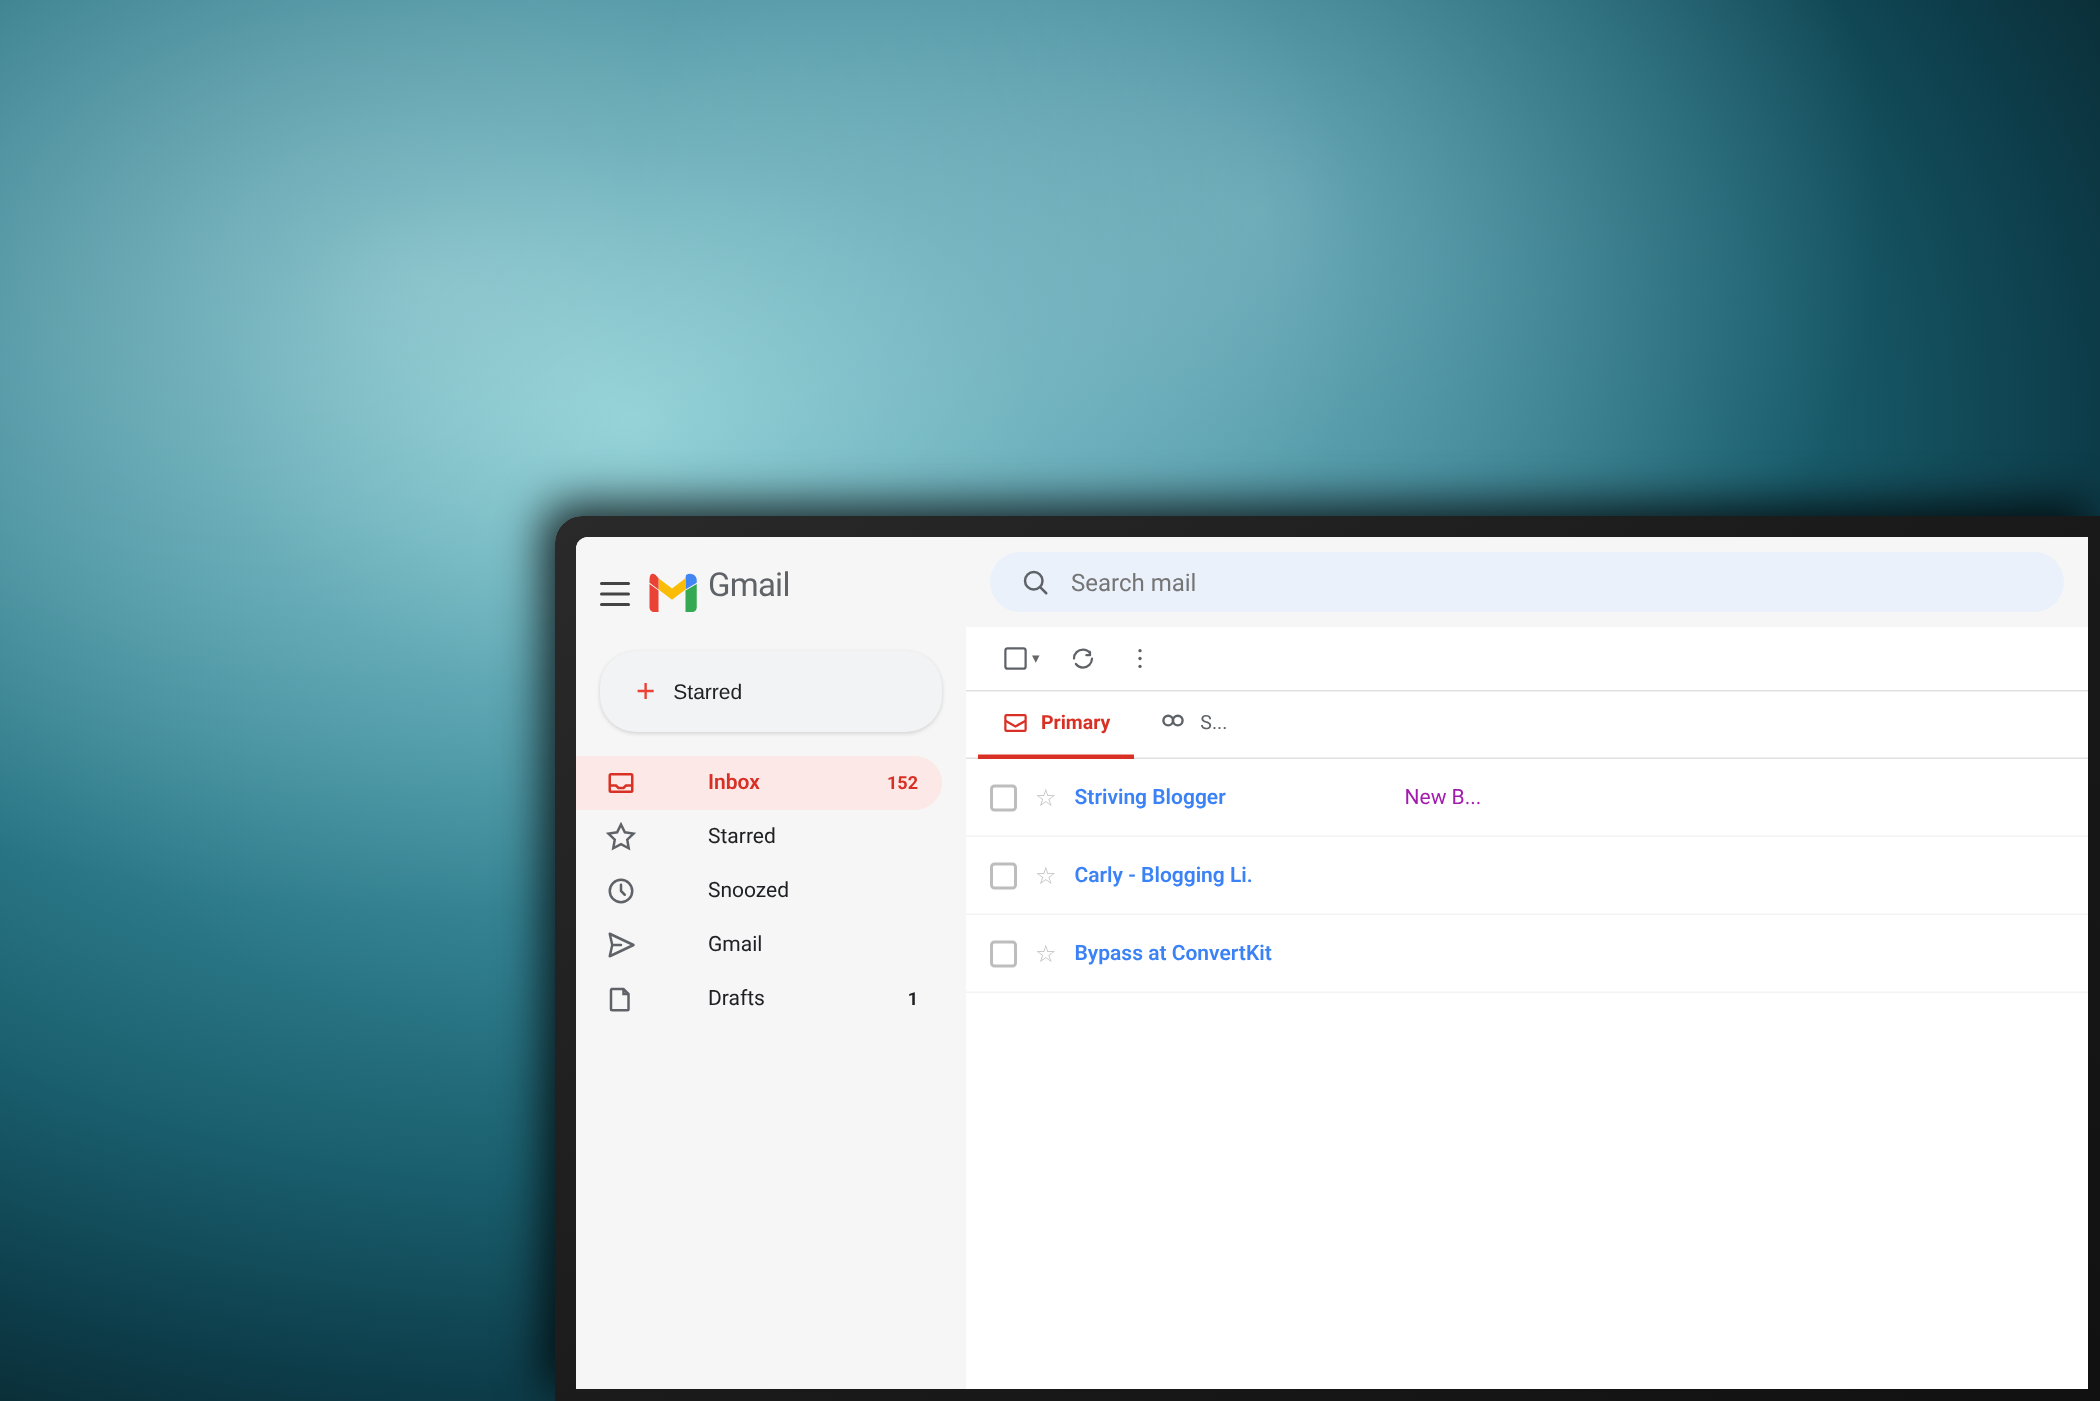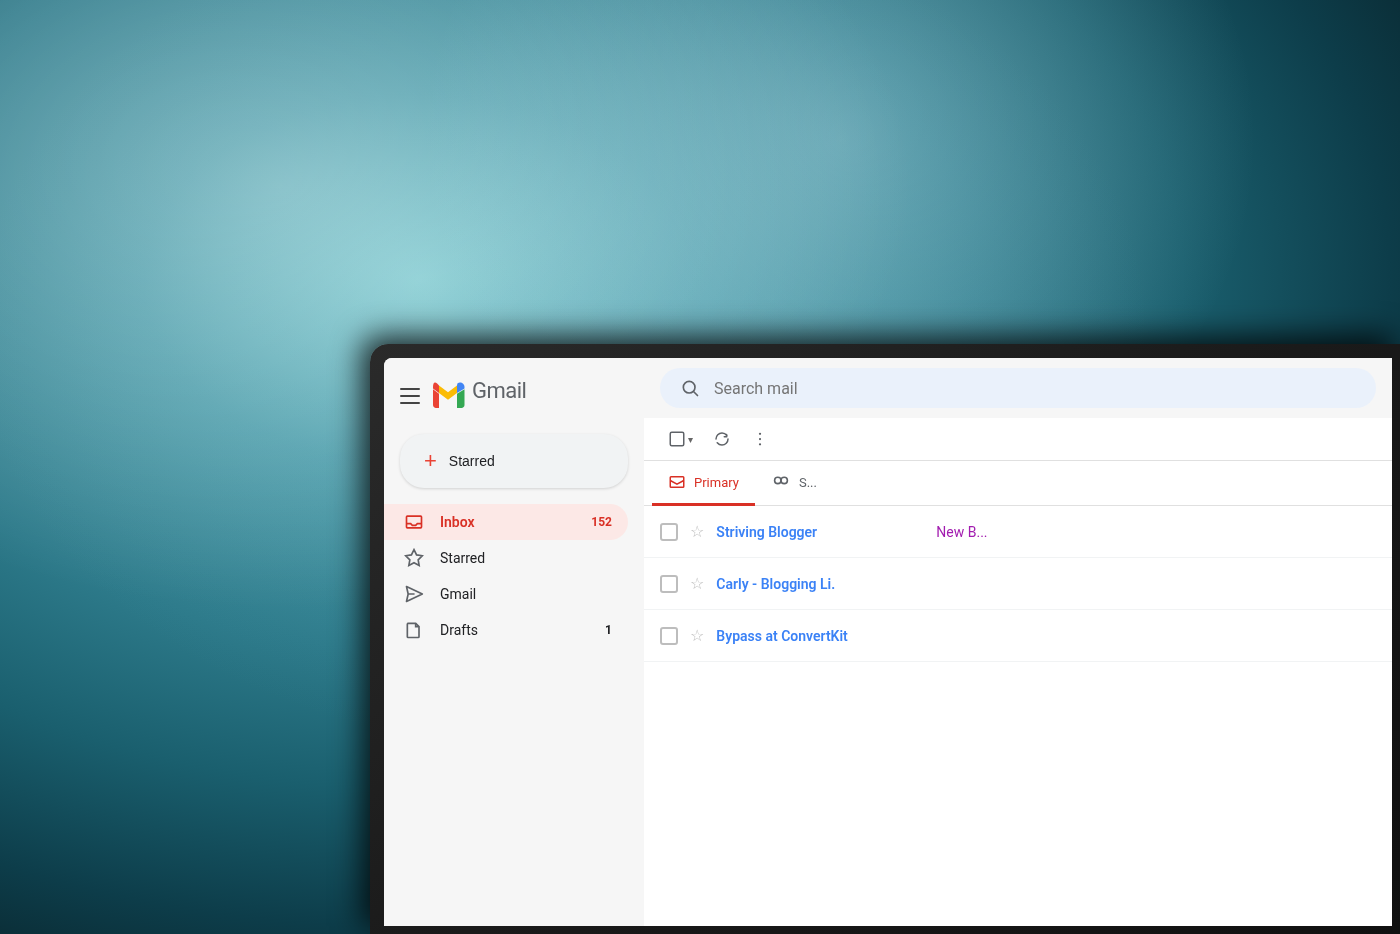--- a/index.html
+++ b/index.html
@@ -163,20 +163,21 @@
       height: 20px;
       display: flex;
       align-items: center;
       justify-content: center;
       flex-shrink: 0;
     }
 
     .nav-item-label {
       flex: 1;
       font-size: 14px;
+      margin-left: 32px;
     }
 
     .nav-item-count {
       font-size: 12px;
       font-weight: 700;
       color: #202124;
     }
 
     .nav-item.active .nav-item-count {
       color: #d93025;
@@ -264,21 +265,21 @@
       cursor: pointer;
       font-size: 13px;
       color: #5f6368;
       border-bottom: 3px solid transparent;
       margin-bottom: -1px;
     }
 
     .tab.active {
       color: #d93025;
       border-bottom-color: #d93025;
-      font-weight: 400;
+      font-weight: 700;
     }
 
     .tab-icon {
       width: 18px;
       height: 18px;
       display: flex;
       align-items: center;
       justify-content: center;
     }
 
@@ -393,20 +394,29 @@
 
       <div class="nav-item">
         <div class="nav-item-icon">
           <svg width="20" height="20" viewBox="0 0 24 24" fill="none">
             <path d="M12 2l3.09 6.26L22 9.27l-5 4.87 1.18 6.88L12 17.77l-6.18 3.25L7 14.14 2 9.27l6.91-1.01L12 2z" stroke="#5f6368" stroke-width="2" fill="none"></path>
           </svg>
         </div>
         <span class="nav-item-label">Starred</span>
       </div>
 
+      <div class="nav-item">
+        <div class="nav-item-icon">
+          <svg width="20" height="20" viewBox="0 0 24 24" fill="none">
+            <circle cx="12" cy="12" r="9" stroke="#5f6368" stroke-width="2"></circle>
+            <path d="M12 7v5l3 3" stroke="#5f6368" stroke-width="2" stroke-linecap="round"></path>
+          </svg>
+        </div>
+        <span class="nav-item-label">Snoozed</span>
+      </div>
 
       <div class="nav-item">
         <div class="nav-item-icon">
           <svg width="20" height="20" viewBox="0 0 24 24" fill="none">
             <path d="M5 12l-2-9 19 9-19 9 2-9zm0 0h7" stroke="#5f6368" stroke-width="2" stroke-linecap="round" stroke-linejoin="round"></path>
           </svg>
         </div>
         <span class="nav-item-label">Gmail</span>
       </div>
 

